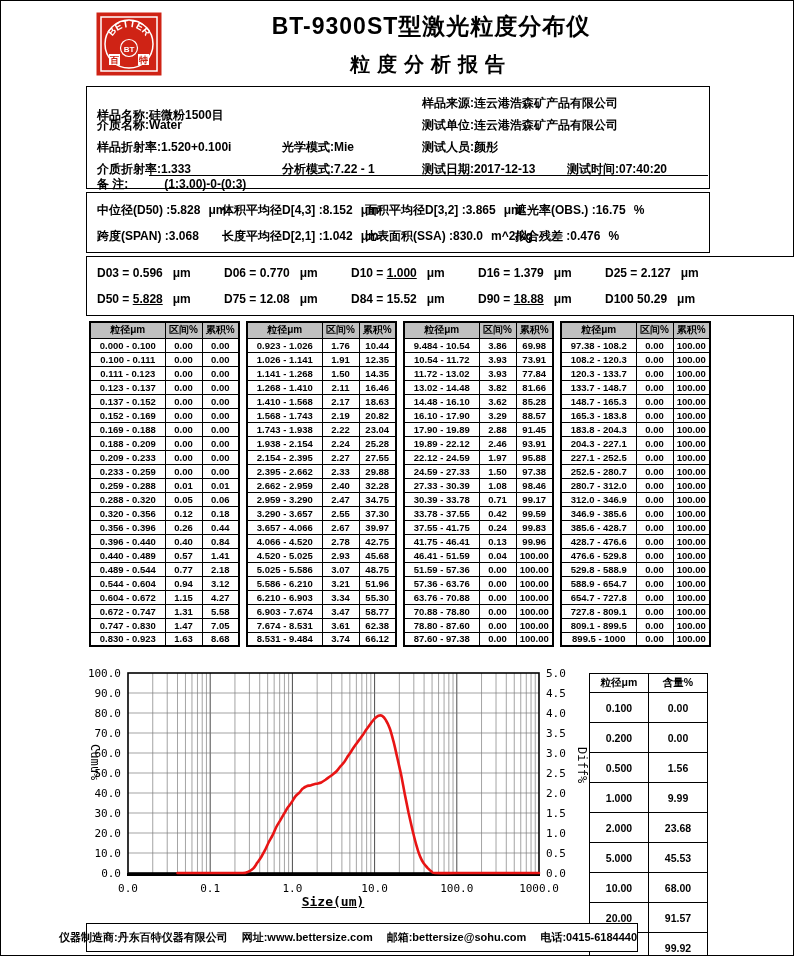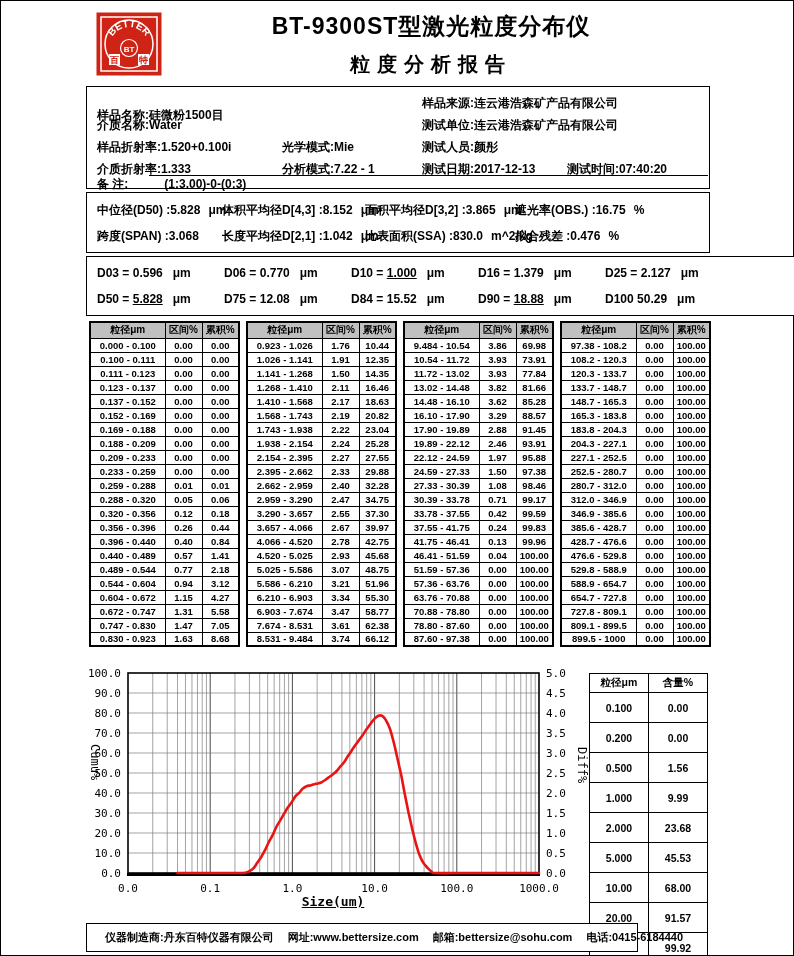--- a/index.html
+++ b/index.html
@@ -52,21 +52,21 @@
 
   
   #content-table { position:absolute; left:588px; top:672px; border-collapse:collapse; table-layout:fixed; border:1px solid #000; }
   #content-table th, #content-table td {
     border:1px solid #000; width:59px; text-align:center; font-size:10.5px;
     height:30px; padding:0; font-weight:bold;
   }
   #content-table th { height:19px; }
 
   
-  #footer-box { left:85px; top:922px; width:552px; height:29px; display:flex; align-items:center; justify-content:flex-start; gap:14px;padding-left:18px; }
+  #footer-box { left:85px; top:922px; width:552px; height:29px; display:flex; align-items:center; justify-content:flex-end; gap:14px;padding-left:18px; }
   #footer-box span { font-size:11px; white-space:nowrap; }
 
   svg text.tick { font-family:"DejaVu Sans Mono", monospace; font-size:11px; font-weight:normal; }
 </style>
 </head>
 <body>
 
 <div class="page">
 
   <svg id="logo-svg" width="66" height="64" viewBox="0 0 66 64">

